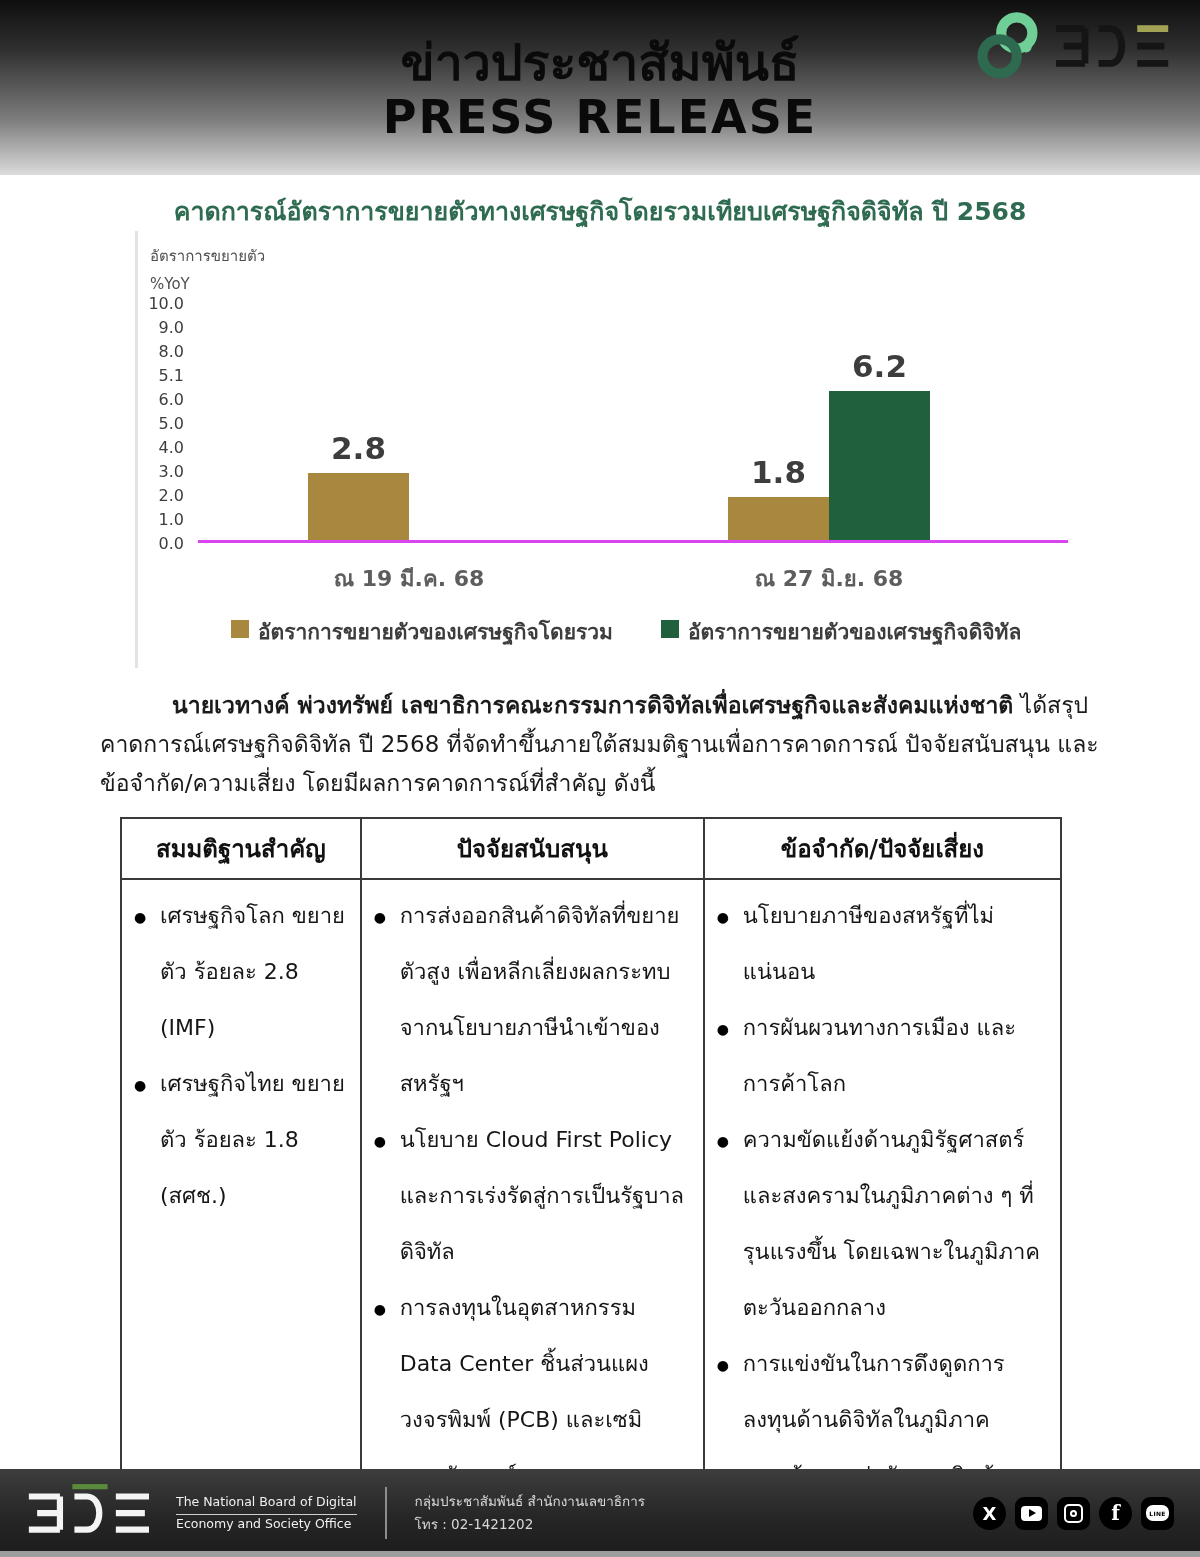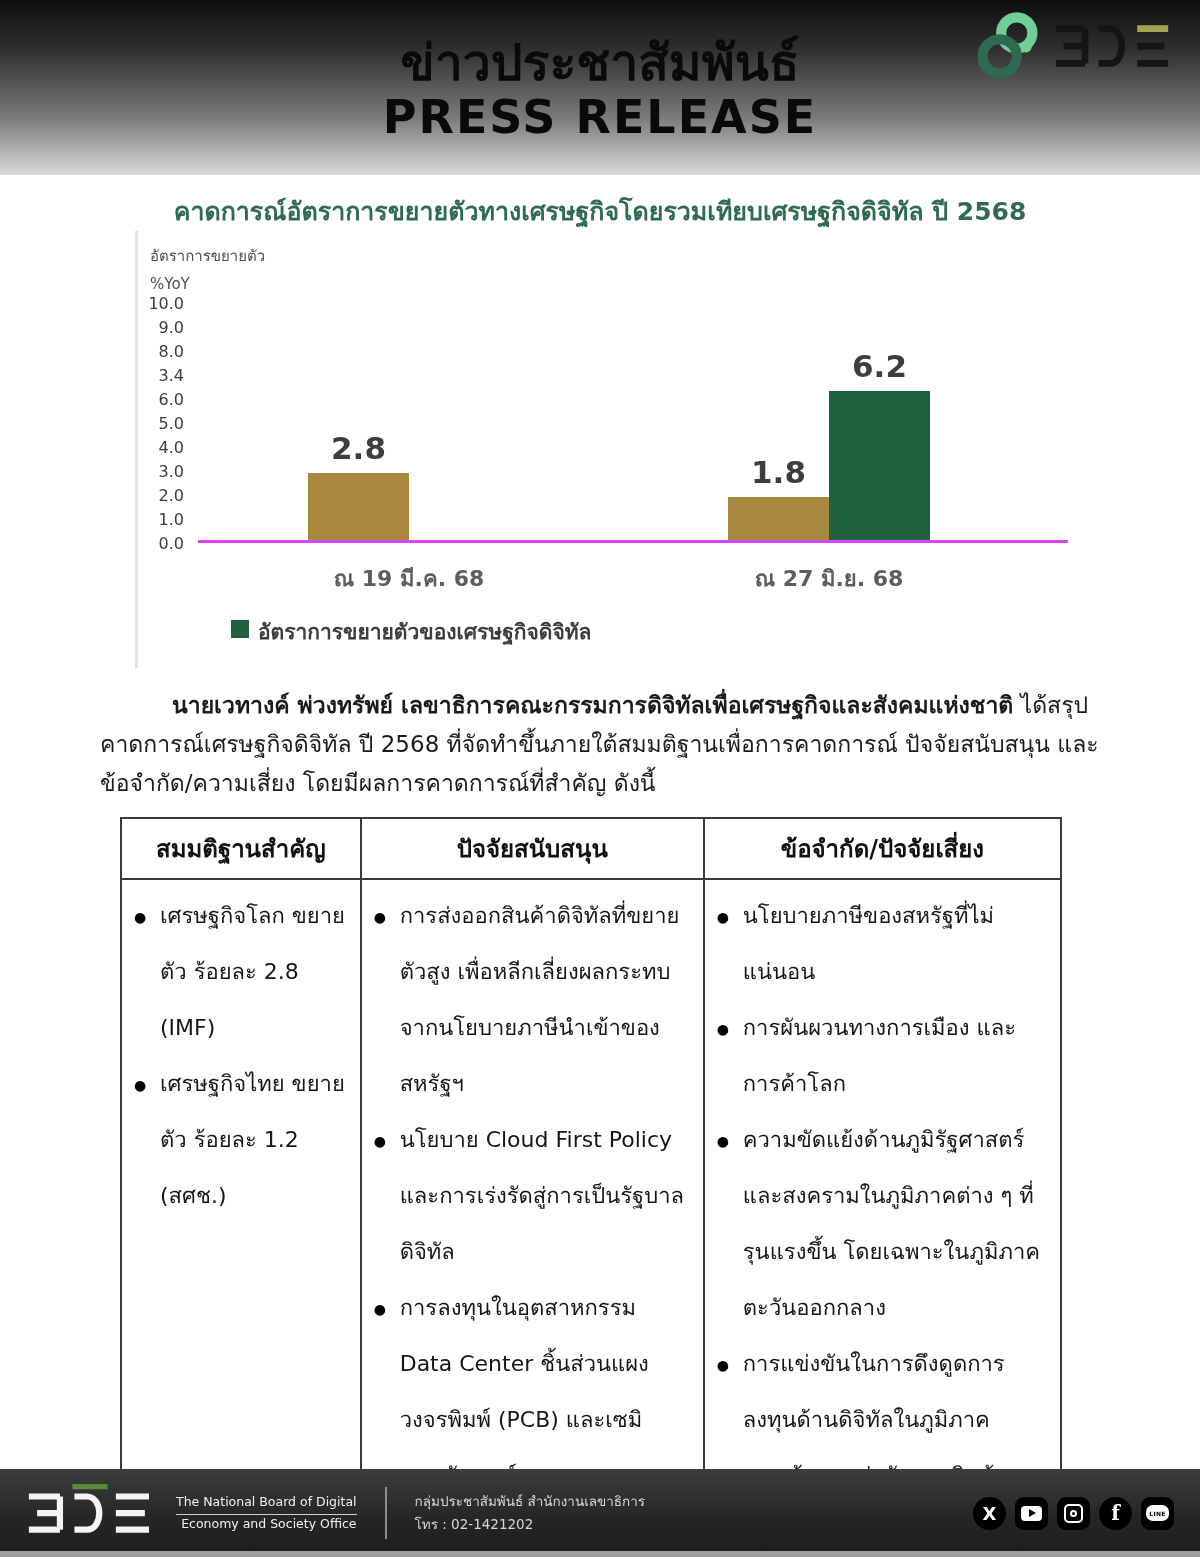--- a/index.html
+++ b/index.html
@@ -173,21 +173,21 @@
     display: flex;
     align-items: center;
   }
   .footer::after {
     content: "";
     position: absolute;
     left: 0; bottom: 0;
     width: 100%; height: 6px;
     background: #9d9d9d;
   }
-  .footer-logo-block { display: flex; align-items: center; margin-left: 16px; gap: 10px; text-align: right; }
+  .footer-logo-block { display: flex; align-items: center; margin-left: 16px; gap: 10px; }
   .footer-org { font-size: 12.5px; color: #f0f0f0; line-height: 1.5; }
   .footer-org .org-top { border-bottom: 1px solid #cfcfcf; padding-bottom: 2px; }
   .footer-divider { width: 2px; height: 52px; background: #8d8d8d; margin-left: 28px; }
   .footer-dept { margin-left: 28px; font-size: 13.5px; color: #d8d8d8; line-height: 1.7; }
   .footer-social {
     position: absolute;
     right: 26px;
     display: flex;
     gap: 9px;
     align-items: center;
@@ -248,21 +248,21 @@
   <div class="axis-title">
     <div>อัตราการขยายตัว</div>
     <div>%YoY</div>
   </div>
 
   <div class="plot">
     <div>
         <div class="ytick" style="top: 0px;">10.0</div>
         <div class="ytick" style="top: 24px;">9.0</div>
         <div class="ytick" style="top: 48px;">8.0</div>
-        <div class="ytick" style="top: 72px;">3.4</div>
+        <div class="ytick" style="top: 72px;">5.1</div>
         <div class="ytick" style="top: 96px;">6.0</div>
         <div class="ytick" style="top: 120px;">5.0</div>
         <div class="ytick" style="top: 144px;">4.0</div>
         <div class="ytick" style="top: 168px;">3.0</div>
         <div class="ytick" style="top: 192px;">2.0</div>
         <div class="ytick" style="top: 216px;">1.0</div>
         <div class="ytick" style="top: 240px;">0.0</div>
       </div>
     <div class="bar-group bar-group-1">
         <div class="bar-wrap">
@@ -279,20 +279,24 @@
           <div class="bar-value">6.2</div>
           <div class="bar" style="height: 148.8px; background: rgb(32, 96, 60);"></div>
         </div>
       </div>
   </div>
 
   <div class="x-label x-label-1">ณ 19 มี.ค. 68</div>
   <div class="x-label x-label-2">ณ 27 มิ.ย. 68</div>
 
   <div class="legend">
+      <div class="legend-item">
+        <span class="legend-swatch" style="background: rgb(168, 136, 63);"></span>
+        <span class="legend-label">อัตราการขยายตัวของเศรษฐกิจโดยรวม</span>
+      </div>
       <div class="legend-item">
         <span class="legend-swatch" style="background: rgb(32, 96, 60);"></span>
         <span class="legend-label">อัตราการขยายตัวของเศรษฐกิจดิจิทัล</span>
       </div>
     </div>
 </div>
 
 <p class="lead-paragraph"><span class="bold">นายเวทางค์ พ่วงทรัพย์ เลขาธิการคณะกรรมการดิจิทัลเพื่อเศรษฐกิจและสังคมแห่งชาติ</span><span> ได้สรุปคาดการณ์เศรษฐกิจดิจิทัล ปี 2568 ที่จัดทำขึ้นภายใต้สมมติฐานเพื่อการคาดการณ์ ปัจจัยสนับสนุน และข้อจำกัด/ความเสี่ยง โดยมีผลการคาดการณ์ที่สำคัญ ดังนี้</span></p>
 
 <table class="factors-table">
@@ -301,21 +305,21 @@
       <th class="col-1">สมมติฐานสำคัญ</th>
       <th class="col-2">ปัจจัยสนับสนุน</th>
       <th class="col-3">ข้อจำกัด/ปัจจัยเสี่ยง</th>
     </tr>
   </thead>
   <tbody>
     <tr>
       <td>
         <ul>
             <li>เศรษฐกิจโลก ขยายตัว ร้อยละ 2.8 (IMF)</li>
-            <li>เศรษฐกิจไทย ขยายตัว ร้อยละ 1.2 (สศช.)</li>
+            <li>เศรษฐกิจไทย ขยายตัว ร้อยละ 1.8 (สศช.)</li>
           </ul>
       </td>
       <td>
         <ul>
             <li>การส่งออกสินค้าดิจิทัลที่ขยายตัวสูง เพื่อหลีกเลี่ยงผลกระทบจากนโยบายภาษีนำเข้าของสหรัฐฯ</li>
             <li>นโยบาย Cloud First Policy และการเร่งรัดสู่การเป็นรัฐบาลดิจิทัล</li>
             <li>การลงทุนในอุตสาหกรรม Data Center ชิ้นส่วนแผงวงจรพิมพ์ (PCB) และเซมิคอนดักเตอร์</li>
             <li>พฤติกรรมการของคนไทยและนักท่องเที่ยวต่างชาติที่ใช้การชำระเงินซื้อบริการผ่านระบบดิจิทัลมากขึ้น</li>
           </ul>
       </td>

